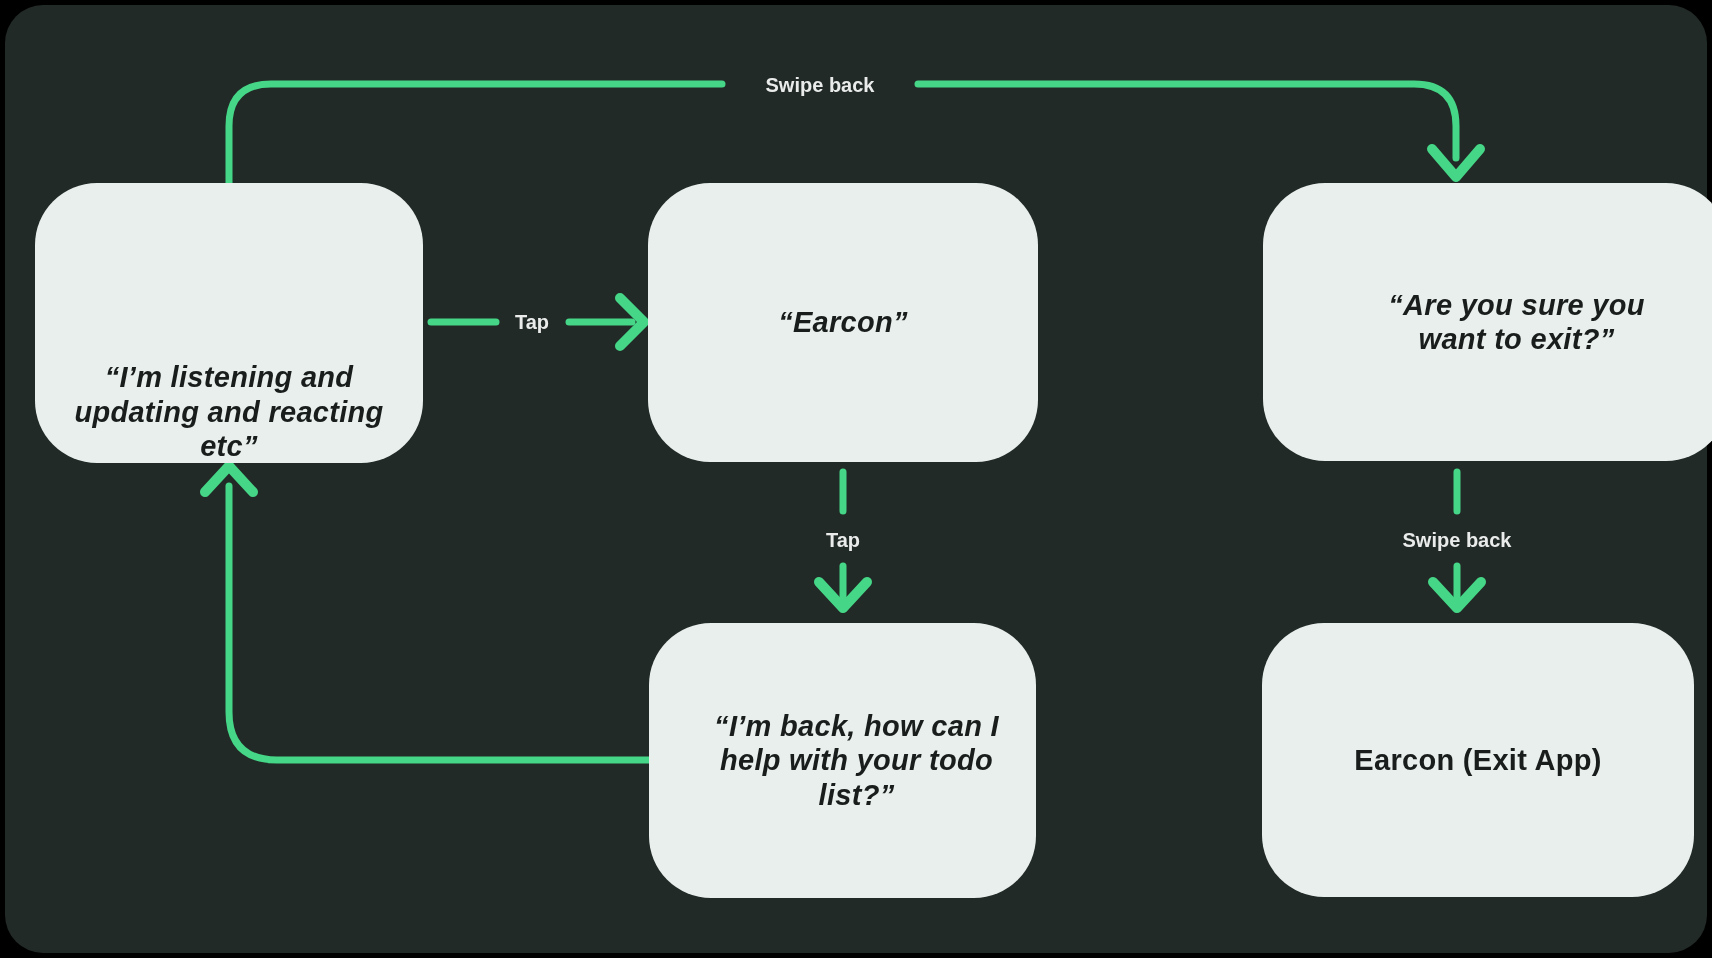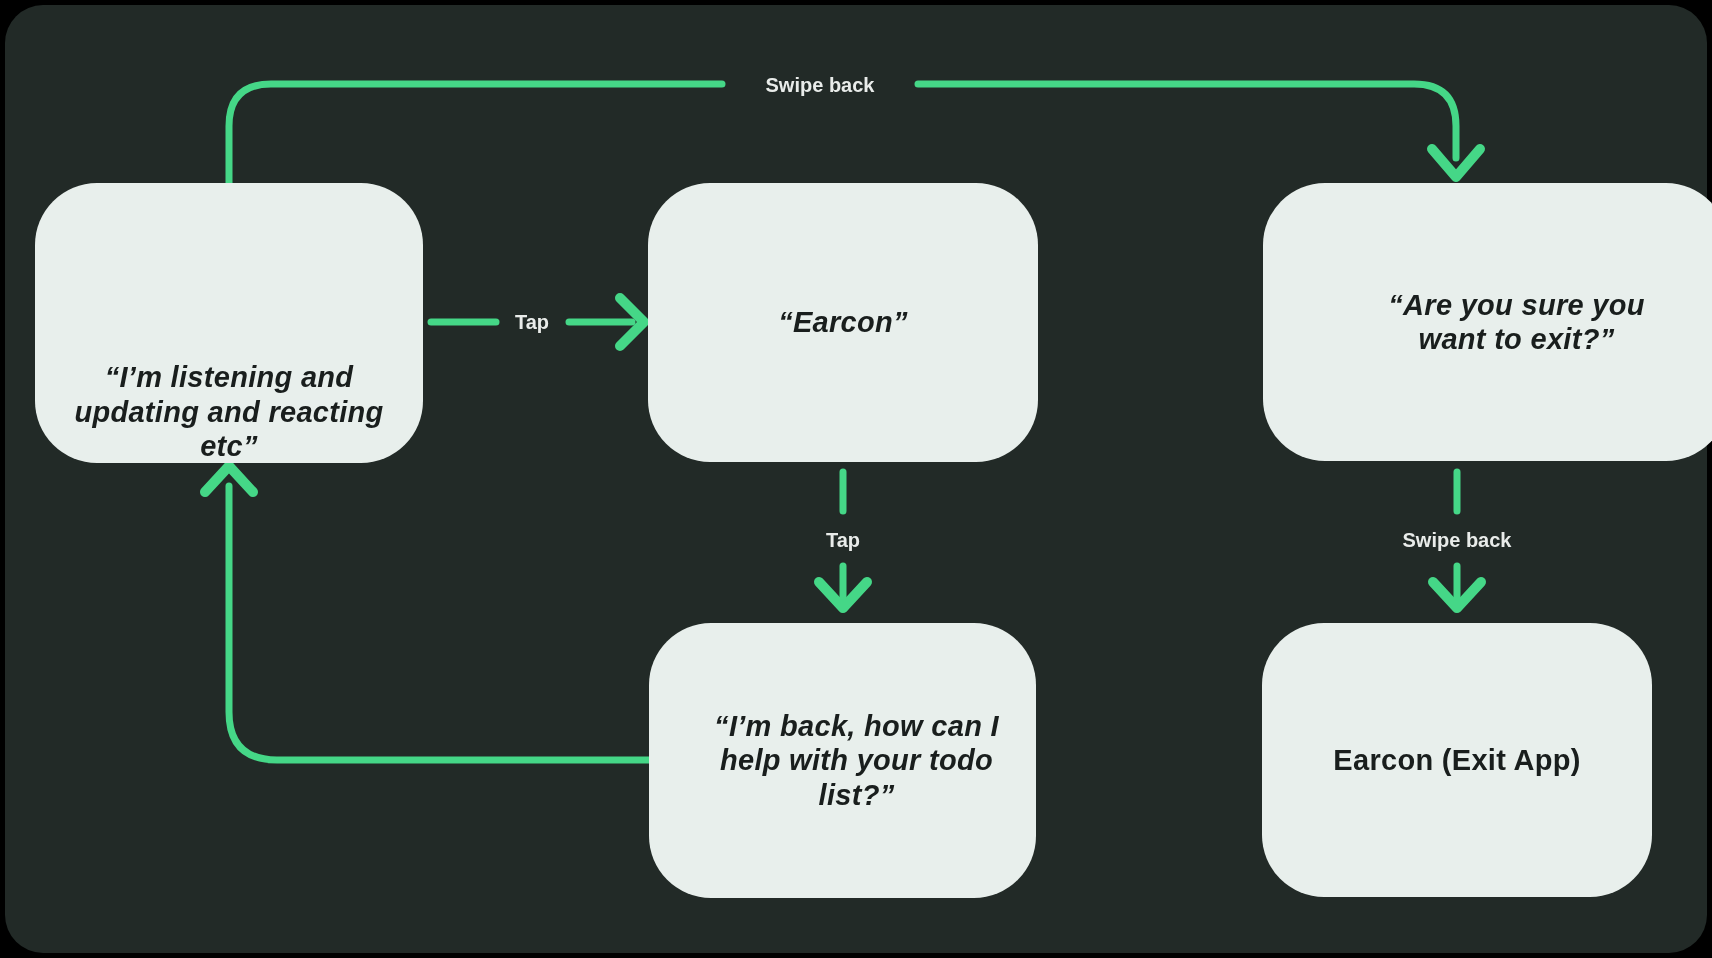--- a/index.html
+++ b/index.html
@@ -35,21 +35,21 @@
     font-size:29px;font-weight:bold;
     line-height:1.18;
     letter-spacing:0.3px;
   }
   .node .txt{white-space:pre-line;padding:0 20px;}
   .node.quote{font-style:italic;}
   .node-listening{left:35px;top:183px;width:388px;height:280px;align-items:flex-end;}
   .node-paused{left:648px;top:183px;width:390px;height:279px;}
   .node-exit-confirm{left:1263px;top:183px;width:465px;height:278px;padding-left:42px;}
   .node-back{left:649px;top:623px;width:387px;height:275px;padding-left:28px;}
-  .node-earcon{left:1262px;top:623px;width:390px;height:274px;}
+  .node-earcon{left:1262px;top:623px;width:432px;height:274px;}
   .edge-label{
     position:absolute;
     transform:translate(-50%,-50%);
     color:var(--label-text);
     font-size:20px;font-weight:bold;
     white-space:nowrap;
   }
   .lbl-swipe-top{left:820px;top:85px;}
   .lbl-tap-right{left:532px;top:322px;}
   .lbl-tap-down{left:843px;top:540px;}

